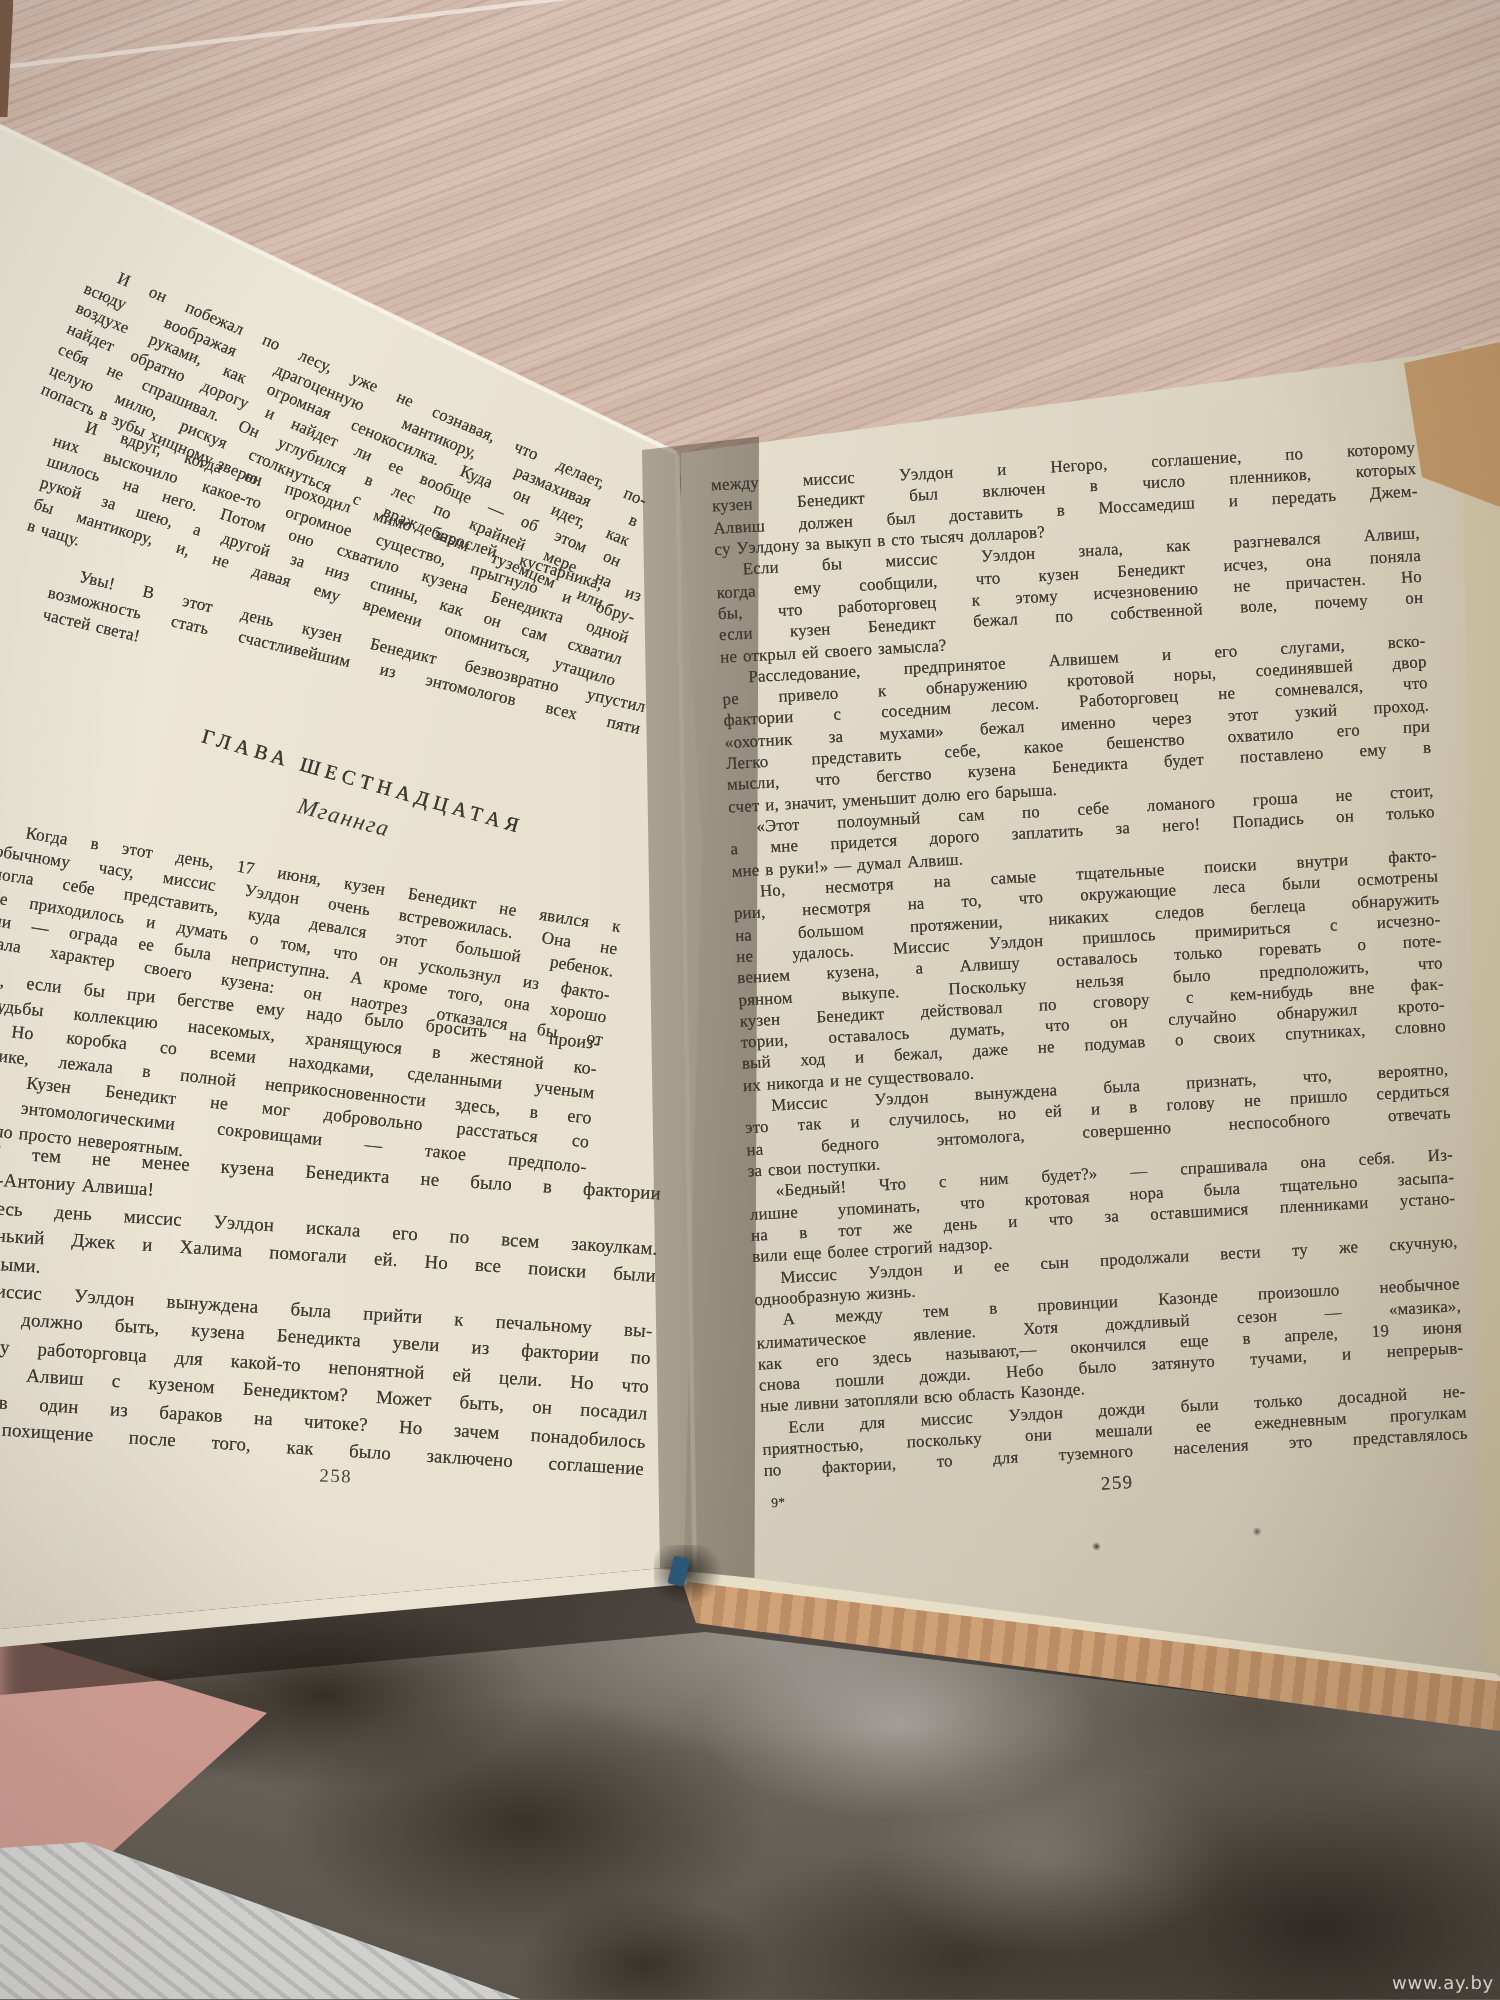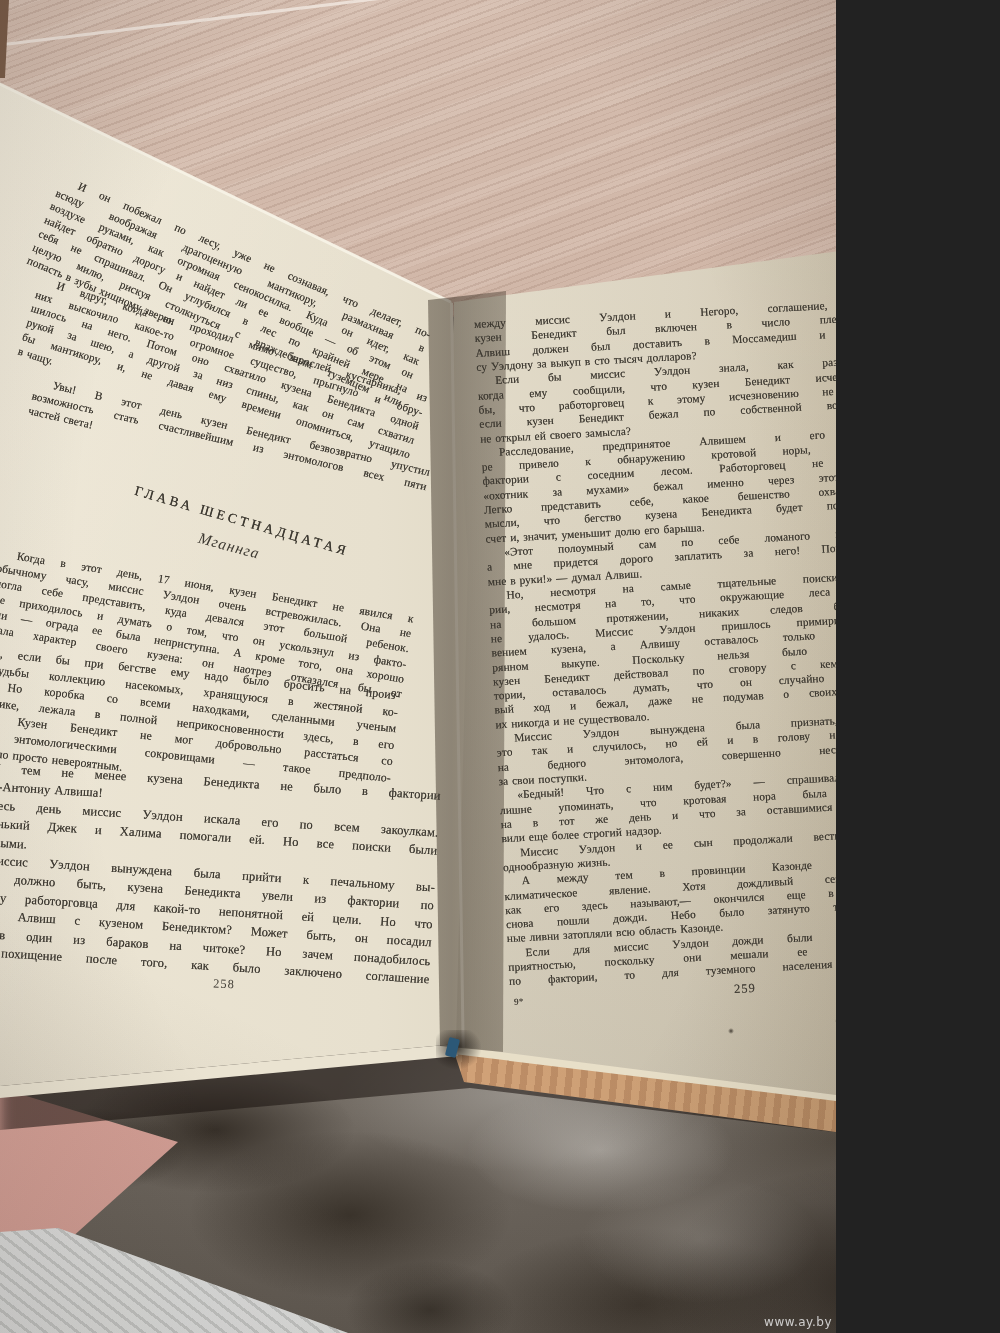--- a/index.html
+++ b/index.html
@@ -1,16 +1,16 @@
 <!DOCTYPE html>
 <html><head>
 <meta charset="utf-8">
 <style>
   html,body{margin:0;padding:0;background:#222;}
-  #stage{position:relative;width:836px;height:1333px;overflow:hidden;
+  #stage{position:relative;width:1000px;height:1333px;overflow:hidden;
          font-family:"Liberation Serif","DejaVu Serif",serif;}
   #stage *{box-sizing:border-box;}
   .layer{position:absolute;inset:0;}
 
   
   .carpet{
     background-color:#8b8680;
     background-image:
       radial-gradient(ellipse 200px 90px at 215px 1130px, rgba(40,33,26,.8), rgba(40,33,26,0) 70%),
       radial-gradient(ellipse 230px 120px at 350px 1215px, rgba(45,38,30,.78), rgba(45,38,30,0) 70%),

